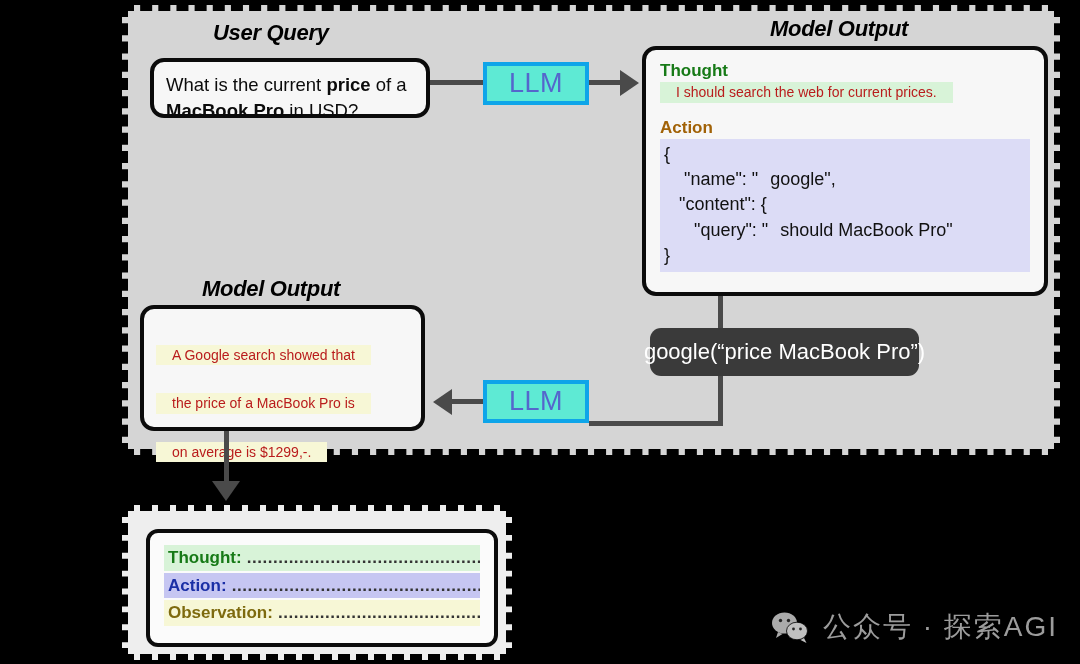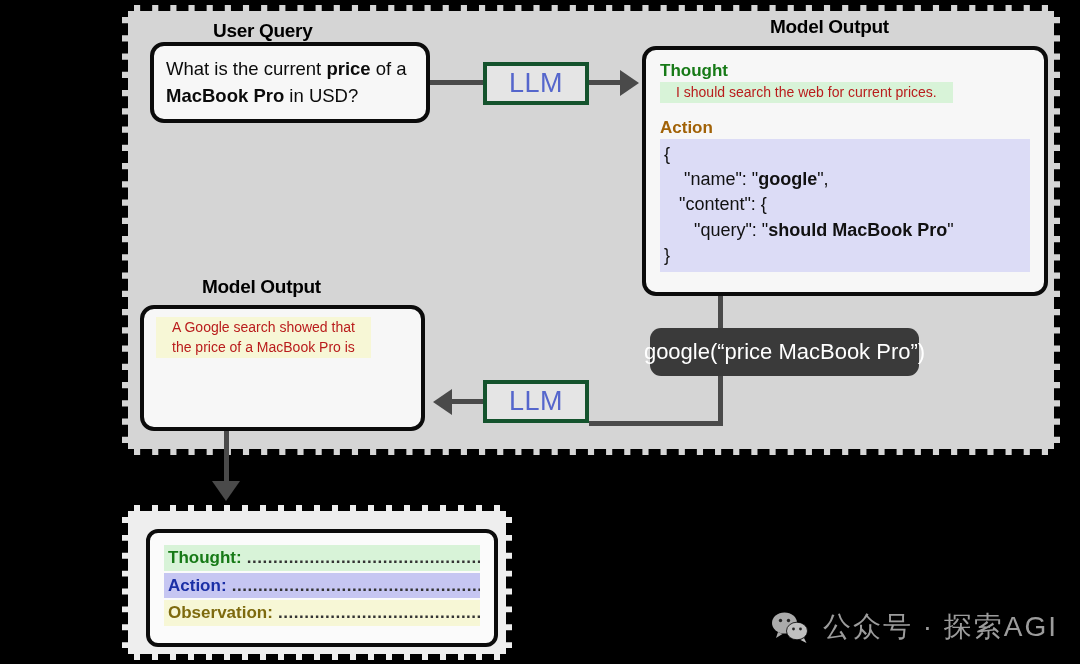--- a/index.html
+++ b/index.html
@@ -34,25 +34,26 @@
   }
   
   .stamp {
     border: 6px dashed #000;
     border-image: none;
   }
 
   
   .caption {
     position: absolute;
-    font-size: 19px;
+    font-size: 22px;
     font-weight: bold;
     color: #000;
     letter-spacing: -0.3px;
     white-space: nowrap;
+    font-style: italic;
   }
 
   
   .card {
     position: absolute;
     background: #f7f7f7;
     border: 4px solid #0b0b0b;
     border-radius: 14px;
     padding: 10px 12px;
   }
@@ -75,37 +76,37 @@
   .hl-observe  { color: #7e6a0e; }
 
   .hl-body {
     font-size: 14px;
     line-height: 1.32;
     color: #b91c1c;
     display: inline-block;
     padding: 1px 16px;
   }
   .bg-green  { background: #d8f3d8; }
-  .bg-yellow { background: #f7f7d6; }
+  .bg-yellow { background: #f7f7d6; margin-top: 28px; }
 
   .json-block {
     background: #dcdcf6;
     font-size: 18px;
     line-height: 1.40;
     color: #111;
     padding: 3px 6px 4px 4px;
     white-space: pre;
   }
-  .json-block b { font-weight: bold; }
+  .json-block b { font-weight: normal; margin-left: 12px; }
 
   
   .llm-box {
     position: absolute;
-    background: #e5e5e5;
-    border: 4px solid #14532d;
+    background: #5eead4;
+    border: 4px solid #0ea5e9;
     color: #5566cc;
     font-size: 27px;
     font-weight: normal;
     display: flex;
     align-items: center;
     justify-content: center;
     letter-spacing: 0.5px;
     text-align: center;
   }
 
@@ -182,21 +183,21 @@
 </style>
 </head>
 <body>
 
 <div id="stage">
 
   <div class="panel panel-main stamp"></div>
 
   <div class="caption" style="left:213px; top:20px;">User Query</div>
 
-  <div class="card" style="left:150px; top:42px; width:280px; height:81px; display:flex; align-items:flex-end;">
+  <div class="card" style="left:150px; top:58px; width:280px; height:60px; display:flex; align-items:flex-start;">
     <div class="query-text">
       <span>What is the current </span><b>price</b><span> of a</span><br>
       <b>MacBook Pro</b><span> in USD?</span>
     </div>
   </div>
 
   <div class="line" style="left:430px; top:80px; width:53px; height:5px;"></div>
 
   <div class="llm-box" style="left:483px; top:62px; width:106px; height:43px;">LLM</div>
 
@@ -227,20 +228,21 @@
 
   <div class="line" style="left:452px; top:399px; width:31px; height:5px;"></div>
   <div class="arrow-head arrow-left" style="left:433px; top:389px;"></div>
 
   <div class="caption" style="left:202px; top:276px;">Model Output</div>
 
   <div class="card" style="left:140px; top:305px; width:285px; height:126px; padding:8px 12px;">
     <div>
       <span class="hl-body bg-yellow">A Google search showed that</span><br>
       <span class="hl-body bg-yellow">the price of a MacBook Pro is</span><br>
+      <span class="hl-body bg-yellow">on average is $1299,-.</span>
     </div>
   </div>
 
   <div class="line" style="left:224px; top:431px; width:5px; height:52px;"></div>
   <div class="arrow-head arrow-down" style="left:212px; top:481px;"></div>
 
   <div class="panel panel-legend stamp">
     <div class="legend-card">
       <div class="legend-row lr-thought"><span>Thought:</span><span class="dots"> ....................................................</span></div>
       <div class="legend-row lr-action"><span>Action:</span><span class="dots"> ..........................................................</span></div>

